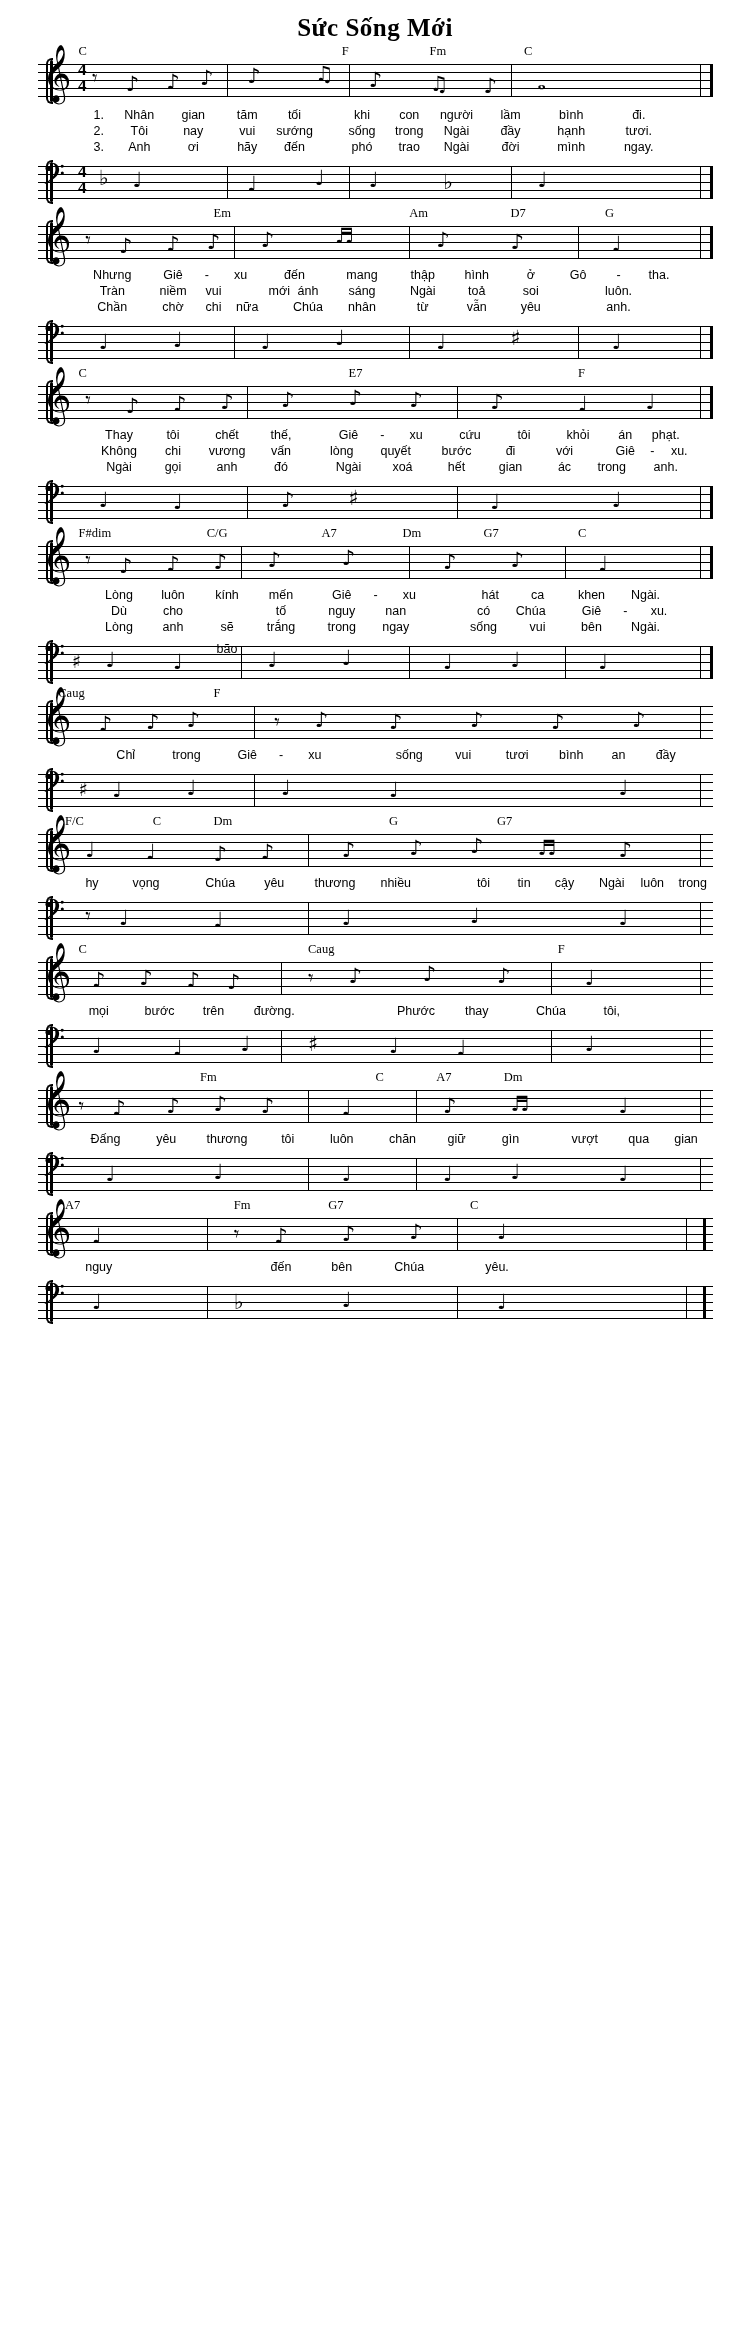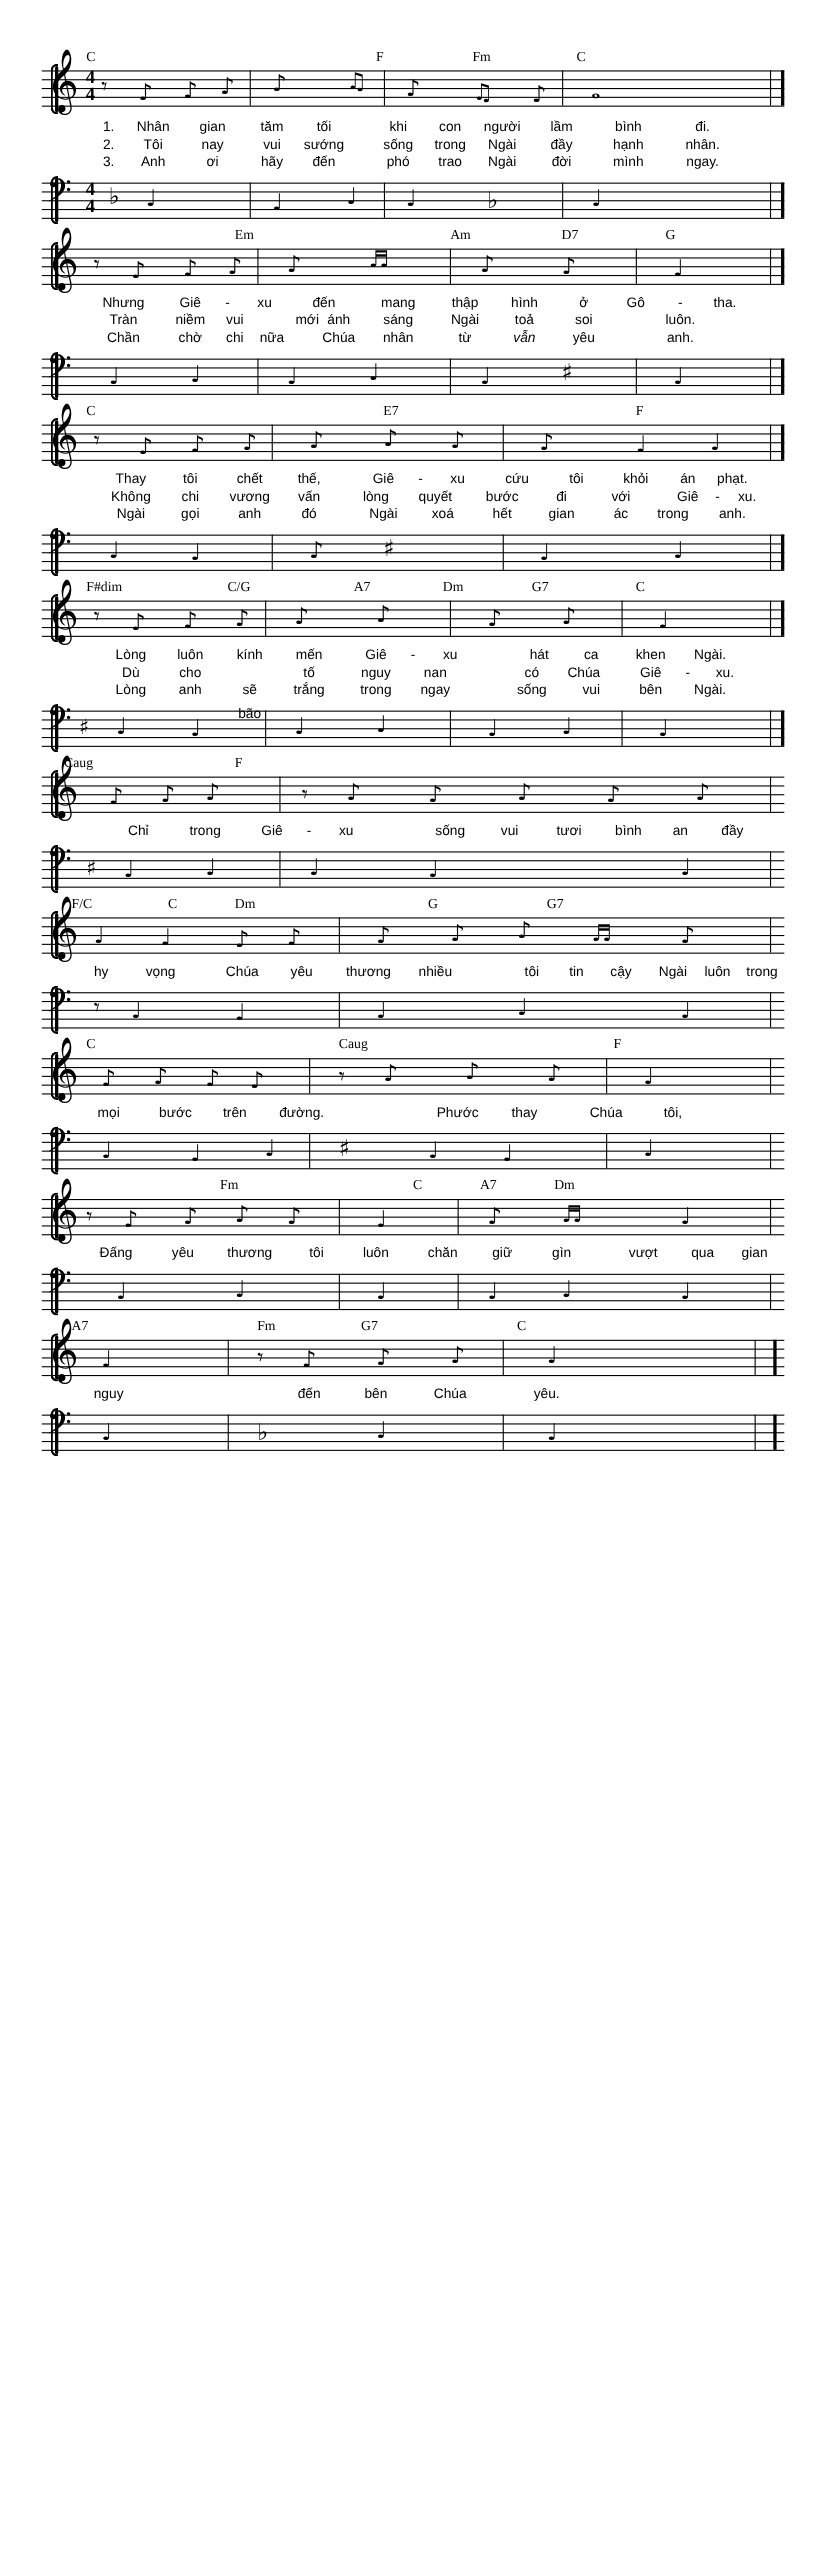--- a/index.html
+++ b/index.html
@@ -180,20 +180,21 @@
     font-family: "Liberation Sans", sans-serif;
   }
   .spacer-sm { height: 6px; }
   .spacer-md { height: 12px; }
 </style>
 </head>
 <body>
 
 <div class="sheet">
 
+  <div class="title">Sức Sống Mới</div>
 
   <div class="systems">
 
     <div class="system">
       <div class="staff-block" style="height:42px;">
         <div class="brace"></div>
         <div class="staff">
           <div class="line l1"></div>
             <div class="line l2"></div>
             <div class="line l3"></div>
@@ -243,21 +244,21 @@
         <span class="lyric verse-num" style="left:9%;">2.</span>
         <span class="lyric" style="left:15%;">Tôi</span>
         <span class="lyric" style="left:23%;">nay</span>
         <span class="lyric" style="left:31%;">vui</span>
         <span class="lyric" style="left:38%;">sướng</span>
         <span class="lyric" style="left:48%;">sống</span>
         <span class="lyric" style="left:55%;">trong</span>
         <span class="lyric" style="left:62%;">Ngài</span>
         <span class="lyric" style="left:70%;">đầy</span>
         <span class="lyric" style="left:79%;">hạnh</span>
-        <span class="lyric" style="left:89%;">nhân.</span>
+        <span class="lyric" style="left:89%;">tươi.</span>
       </div>
       <div class="lyrics">
         <span class="lyric verse-num" style="left:9%;">3.</span>
         <span class="lyric" style="left:15%;">Anh</span>
         <span class="lyric" style="left:23%;">ơi</span>
         <span class="lyric" style="left:31%;">hãy</span>
         <span class="lyric" style="left:38%;">đến</span>
         <span class="lyric" style="left:48%;">phó</span>
         <span class="lyric" style="left:55%;">trao</span>
         <span class="lyric" style="left:62%;">Ngài</span>
@@ -355,21 +356,21 @@
         <span class="lyric" style="left:86%;">luôn.</span>
       </div>
       <div class="lyrics">
         <span class="lyric" style="left:11%;">Chần</span>
         <span class="lyric" style="left:20%;">chờ</span>
         <span class="lyric" style="left:26%;">chi</span>
         <span class="lyric" style="left:31%;">nữa</span>
         <span class="lyric" style="left:40%;">Chúa</span>
         <span class="lyric" style="left:48%;">nhân</span>
         <span class="lyric" style="left:57%;">từ</span>
-        <span class="lyric" style="left:65%;font-style:italic;">vẫn</span>
+        <span class="lyric" style="left:65%;">vẫn</span>
         <span class="lyric" style="left:73%;">yêu</span>
         <span class="lyric" style="left:86%;">anh.</span>
       </div>
       <div class="spacer-sm"></div>
       <div class="staff-block">
         <div class="brace"></div>
         <div class="staff">
           <div class="line l1"></div>
             <div class="line l2"></div>
             <div class="line l3"></div>

